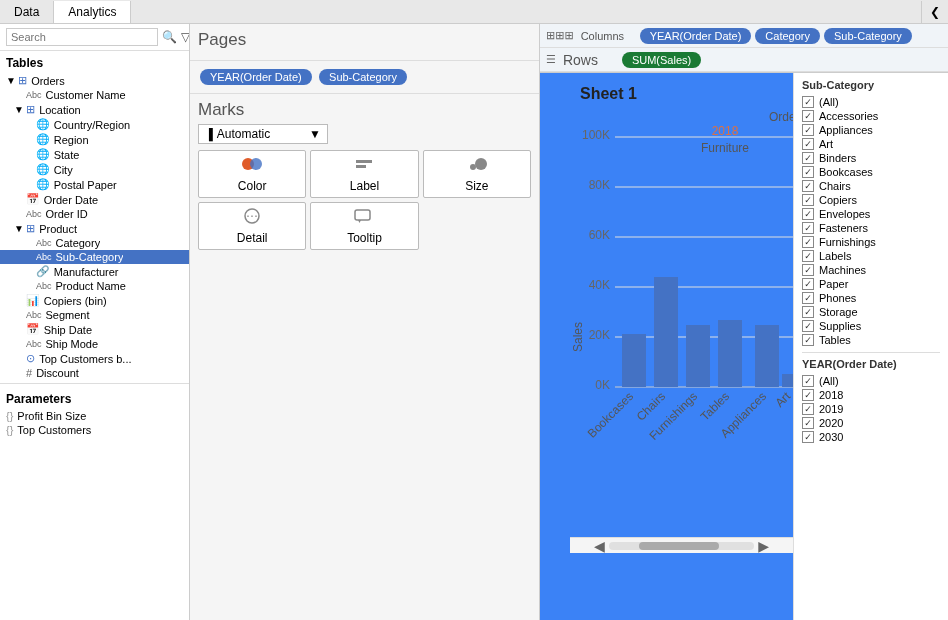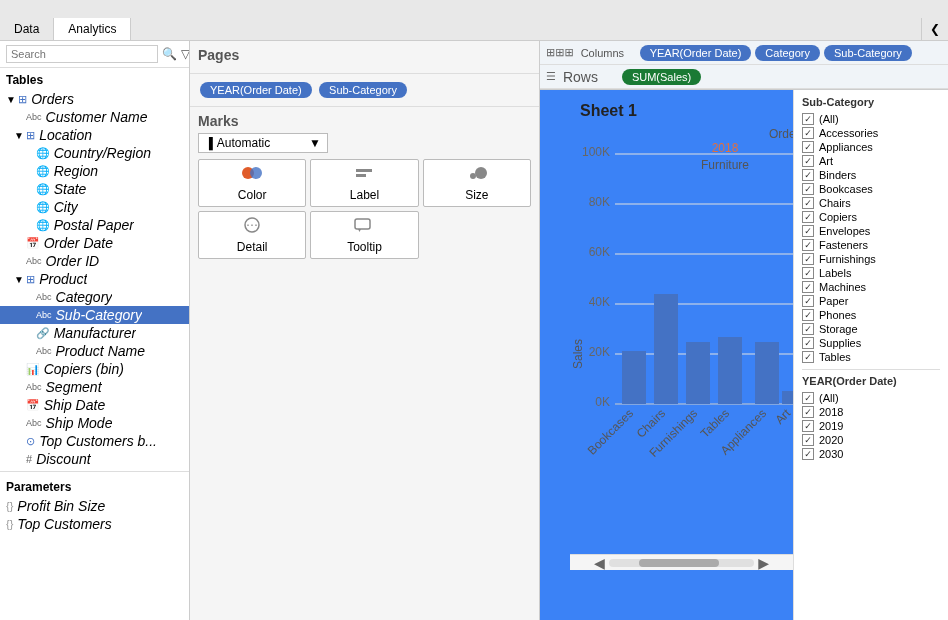--- a/index.html
+++ b/index.html
@@ -1,46 +1,46 @@
 <!DOCTYPE html>
 <html><head>
   <meta charset="utf-8">
   <style>
     * { box-sizing: border-box; margin: 0; padding: 0; font-family: 'Segoe UI', Arial, sans-serif; font-size: 12px; }
     body { width: 948px; height: 620px; overflow: hidden; background: #f0f0f0; display: flex; flex-direction: column; }
 
     
-    .top-tabs { display: flex; align-items: flex-end; background: #e8e8e8; border-bottom: 1px solid #ccc; height: 41px; }
+    .top-tabs { display: flex; align-items: center; background: #e8e8e8; border-bottom: 1px solid #ccc; height: 24px; }
     .top-tab { padding: 4px 14px; cursor: pointer; border-right: 1px solid #ccc; display: flex; align-items: center; font-size: 12px; }
     .top-tab.active { background: #fff; font-weight: 500; }
     .top-tab-collapse { margin-left: auto; padding: 4px 8px; cursor: pointer; display: flex; align-items: center; border-left: 1px solid #ccc; }
 
     
     .main { display: flex; flex: 1; overflow: hidden; }
 
     
     .left-panel { width: 190px; background: #fff; border-right: 1px solid #ccc; display: flex; flex-direction: column; overflow: hidden; }
     .search-bar { display: flex; align-items: center; padding: 4px 6px; border-bottom: 1px solid #ddd; gap: 4px; }
     .search-input { flex: 1; border: 1px solid #ccc; padding: 2px 4px; font-size: 11px; }
     .search-icon-btn { cursor: pointer; color: #555; }
     .section-title { font-weight: 700; font-size: 12px; padding: 5px 6px 3px; }
     .tree-list { flex: 1; overflow-y: auto; overflow-x: hidden; }
     .tree-item { display: flex; align-items: center; padding: 1px 4px 1px 6px; cursor: pointer; white-space: nowrap; overflow: hidden; }
     .tree-item.selected { background: #4472c4; color: #fff; }
     .tree-item .indent { display: inline-block; }
     .tree-item .icon { margin-right: 4px; font-size: 11px; }
-    .tree-item .label { font-size: 14px; overflow: hidden; text-overflow: ellipsis; font-style: italic; }
+    .tree-item .label { font-size: 11px; overflow: hidden; text-overflow: ellipsis; }
     .tree-toggle { margin-right: 2px; font-size: 10px; cursor: pointer; }
     .divider { border-top: 1px solid #ddd; margin: 3px 0; }
     .params-title { font-weight: 700; font-size: 12px; padding: 5px 6px 3px; }
 
     
     .middle-panel { width: 350px; background: #f5f5f5; border-right: 1px solid #ccc; display: flex; flex-direction: column; overflow: hidden; }
     .pages-section { padding: 6px 8px; border-bottom: 1px solid #ddd; }
-    .section-label { font-weight: 700; color: #555; font-size: 14px; margin-bottom: 4px; }
+    .section-label { font-weight: 400; color: #555; font-size: 17px; margin-bottom: 4px; }
     .filters-section { padding: 6px 8px; border-bottom: 1px solid #ddd; }
     .filter-pill { display: inline-block; background: #4472c4; color: #fff; border-radius: 10px; padding: 2px 10px; margin: 2px 2px; font-size: 11px; cursor: pointer; }
     .marks-section { padding: 6px 8px; }
     .marks-dropdown { display: flex; align-items: center; border: 1px solid #bbb; background: #fff; padding: 2px 6px; margin-bottom: 6px; cursor: pointer; width: 130px; }
     .marks-dropdown .arrow { margin-left: auto; }
     .marks-grid { display: grid; grid-template-columns: repeat(3, 1fr); gap: 4px; }
     .mark-btn { display: flex; flex-direction: column; align-items: center; justify-content: center; border: 1px solid #bbb; background: #fff; padding: 4px 2px; cursor: pointer; border-radius: 2px; font-size: 10px; min-height: 46px; }
     .mark-btn .mark-icon { font-size: 16px; margin-bottom: 2px; }
     .shelf-pill { background: #4472c4; color: #fff; border-radius: 10px; padding: 2px 10px; font-size: 11px; cursor: pointer; white-space: nowrap; }
     .shelf-pill.green { background: #1a7a34; }

